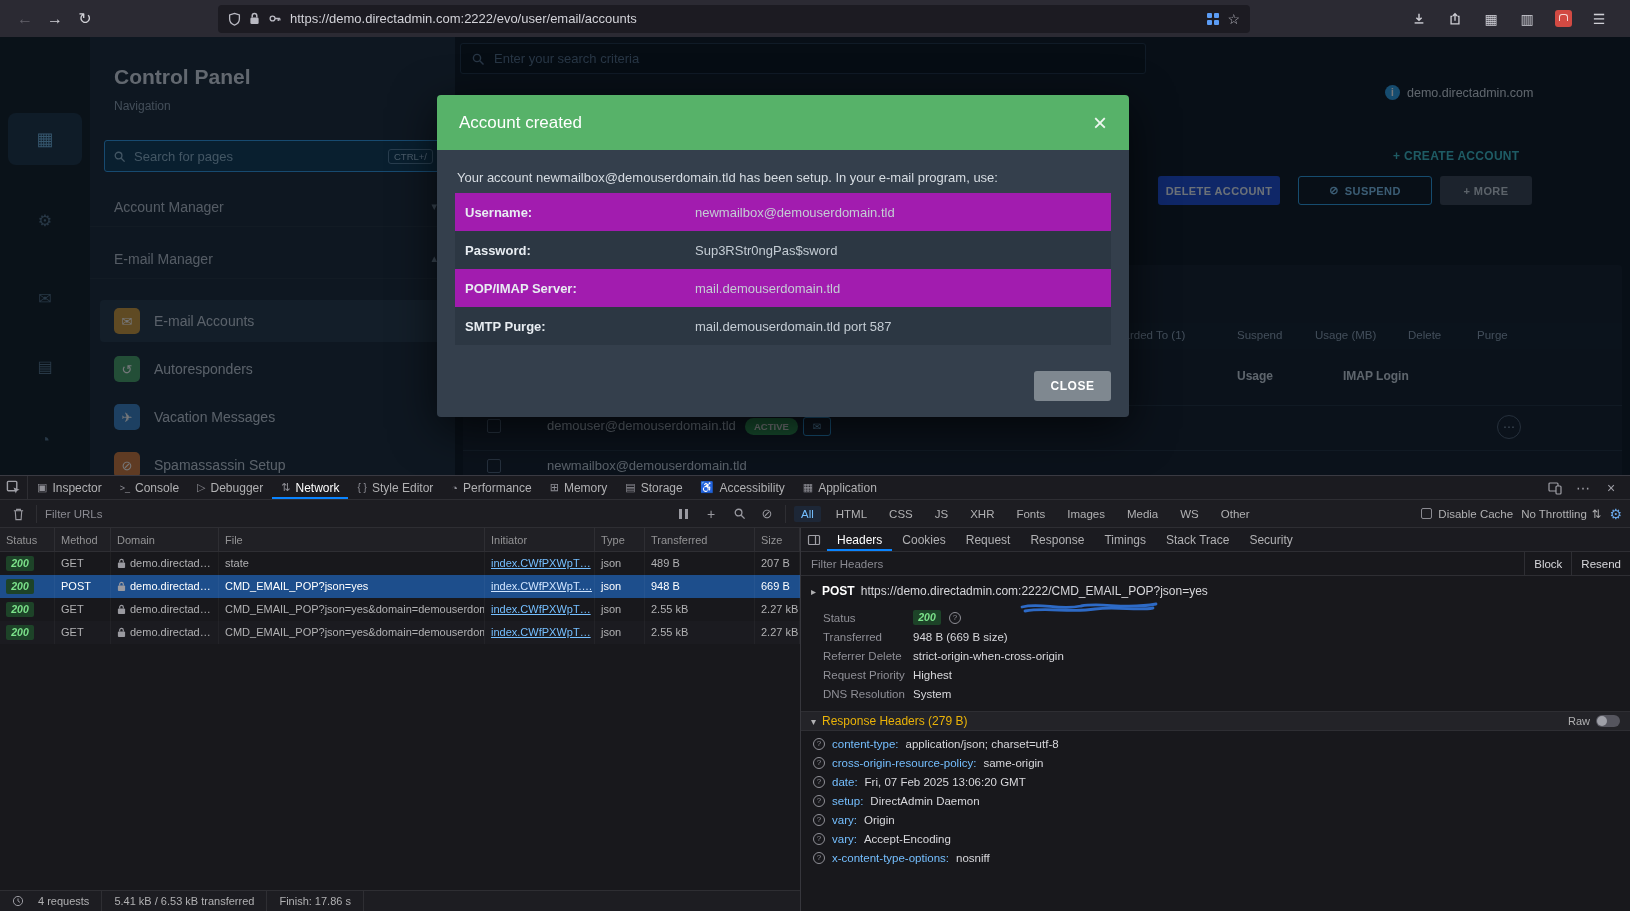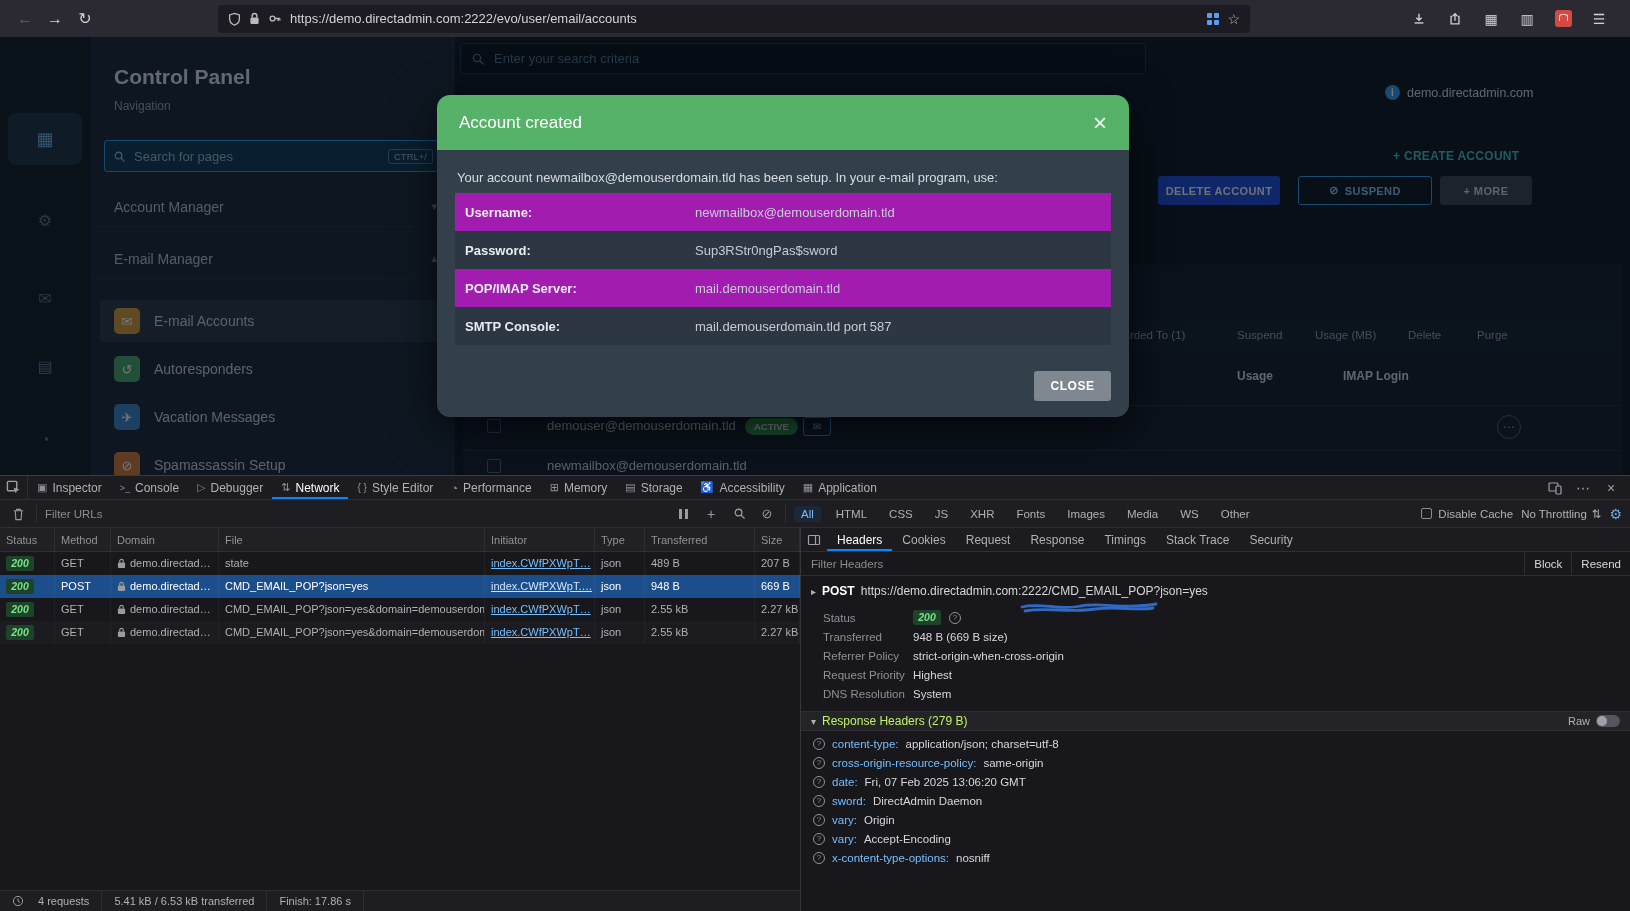--- a/index.html
+++ b/index.html
@@ -82,21 +82,21 @@
   .badge{position:absolute;height:17px;padding:0 9px;background:#2fa158;border-radius:9px;color:#fff;
     font-size:9.5px;font-weight:bold;display:flex;align-items:center}
   .chipbx{position:absolute;width:28px;height:19px;border:1px solid #2e9fe6;border-radius:3px;
     color:#7fc4f2;font-size:10px;display:flex;align-items:center;justify-content:center}
   .rcirc{position:absolute;width:24px;height:24px;border:1px solid #4f6175;border-radius:50%;
     color:#8da1b5;display:flex;align-items:center;justify-content:center;font-size:12px}
   .overlay{position:absolute;left:0;top:0;width:100%;height:100%;background:rgba(3,7,12,.55);z-index:5}
 
   
   .modal{position:absolute;left:437px;top:58px;width:692px;height:322px;z-index:9;
-    box-shadow:0 12px 45px rgba(0,0,0,.65);border-radius:13px;overflow:hidden}
+    box-shadow:0 12px 45px rgba(0,0,0,.65);border-radius:4px;overflow:hidden}
   .m-head{height:55px;background:#57b269;display:flex;align-items:center;padding:0 22px}
   .m-title{color:#fff;font-size:17px}
   .m-x{margin-left:auto;color:#eef7f0;font-size:24px;line-height:1;cursor:default}
   .m-body{height:267px;background:#343f4c;position:relative}
   .m-intro{position:absolute;left:20px;right:18px;top:20px;font-size:13px;color:#d6dce2}
   .m-div{position:absolute;left:18px;right:18px;top:43px;border-top:1px solid #4a5663}
   .m-row{position:absolute;left:18px;right:18px;height:38px;display:flex;align-items:center}
   .m-row.alt1{background:#a21caf}.m-row.alt2{background:#2c3743}
   .m-lab{width:240px;padding-left:10px;font-size:13px;font-weight:bold;color:#e8edf2}
   .m-val{font-size:13px;color:#c4ccd4}
@@ -167,21 +167,21 @@
   .scribble path{fill:none;stroke:#2e6fd0;stroke-width:2.8;stroke-linecap:round;opacity:.95}
   .d-summary{margin-top:6px;padding-left:22px}
   .s-row{height:19px;display:flex;align-items:center}
   .s-lab{width:90px;color:#8f8f96;font-size:11.5px;flex:0 0 auto}
   .s-val{color:#d7d7db;font-size:11.5px}
   .qmark{width:12px;height:12px;border:1px solid #8f8f96;border-radius:50%;color:#8f8f96;
     font-size:8px;line-height:10px;text-align:center;flex:0 0 auto}
   .d-section{margin-top:8px;height:20px;background:#232328;border-top:1px solid #2e2e33;
     border-bottom:1px solid #2e2e33;display:flex;align-items:center;padding:0 10px;gap:6px}
   .d-section .cap{color:#b1b1b3;font-size:10px}
-  .d-section .stitle{color:#bef264;font-size:12px}
+  .d-section .stitle{color:#eab308;font-size:12px}
   .rawwrap{margin-left:auto;display:flex;align-items:center;gap:6px;color:#b1b1b3;font-size:11px}
   .toggle{width:24px;height:12px;border-radius:6px;background:#55555e;position:relative}
   .toggle i{position:absolute;left:1px;top:1px;width:10px;height:10px;border-radius:50%;background:#9fa0a8}
   .h-rows{padding:3px 0 0 12px}
   .h-row{height:19px;display:flex;align-items:center;gap:7px;white-space:nowrap}
   .h-name{color:#75bfff;font-size:11.5px}
   .h-name:after{content:":";color:#75bfff}
   .h-val{color:#d7d7db;font-size:11.5px}
 </style>
 </head>
@@ -358,21 +358,21 @@
       </div>
       <div class="m-row alt2" style="top:81px">
         <span class="m-lab">Password:</span>
         <span class="m-val">Sup3RStr0ngPas$sword</span>
       </div>
       <div class="m-row alt1" style="top:119px">
         <span class="m-lab">POP/IMAP Server:</span>
         <span class="m-val">mail.demouserdomain.tld</span>
       </div>
       <div class="m-row alt2" style="top:157px">
-        <span class="m-lab">SMTP Console:</span>
+        <span class="m-lab">SMTP Purge:</span>
         <span class="m-val">mail.demouserdomain.tld port 587</span>
       </div>
       <div class="m-close">CLOSE</div>
     </div>
   </div>
 </div>
 
 <div class="devtools">
 
   <div class="dt-tabbar">
@@ -621,21 +621,21 @@
       <div class="s-row">
         <span class="s-lab">Status</span>
         <i class="chip">200</i>
         <span class="qmark" style="margin-left:8px">?</span>
       </div>
       <div class="s-row">
         <span class="s-lab">Transferred</span>
         <span class="s-val">948 B (669 B size)</span>
       </div>
       <div class="s-row">
-        <span class="s-lab">Referrer Policy</span>
+        <span class="s-lab">Referrer Delete</span>
         <span class="s-val">strict-origin-when-cross-origin</span>
       </div>
       <div class="s-row">
         <span class="s-lab">Request Priority</span>
         <span class="s-val">Highest</span>
       </div>
       <div class="s-row">
         <span class="s-lab">DNS Resolution</span>
         <span class="s-val">System</span>
       </div>
@@ -661,21 +661,21 @@
           <span class="h-name">cross-origin-resource-policy</span>
           <span class="h-val">same-origin</span>
         </div>
       <div class="h-row">
           <span class="qmark">?</span>
           <span class="h-name">date</span>
           <span class="h-val">Fri, 07 Feb 2025 13:06:20 GMT</span>
         </div>
       <div class="h-row">
           <span class="qmark">?</span>
-          <span class="h-name">sword</span>
+          <span class="h-name">setup</span>
           <span class="h-val">DirectAdmin Daemon</span>
         </div>
       <div class="h-row">
           <span class="qmark">?</span>
           <span class="h-name">vary</span>
           <span class="h-val">Origin</span>
         </div>
       <div class="h-row">
           <span class="qmark">?</span>
           <span class="h-name">vary</span>

